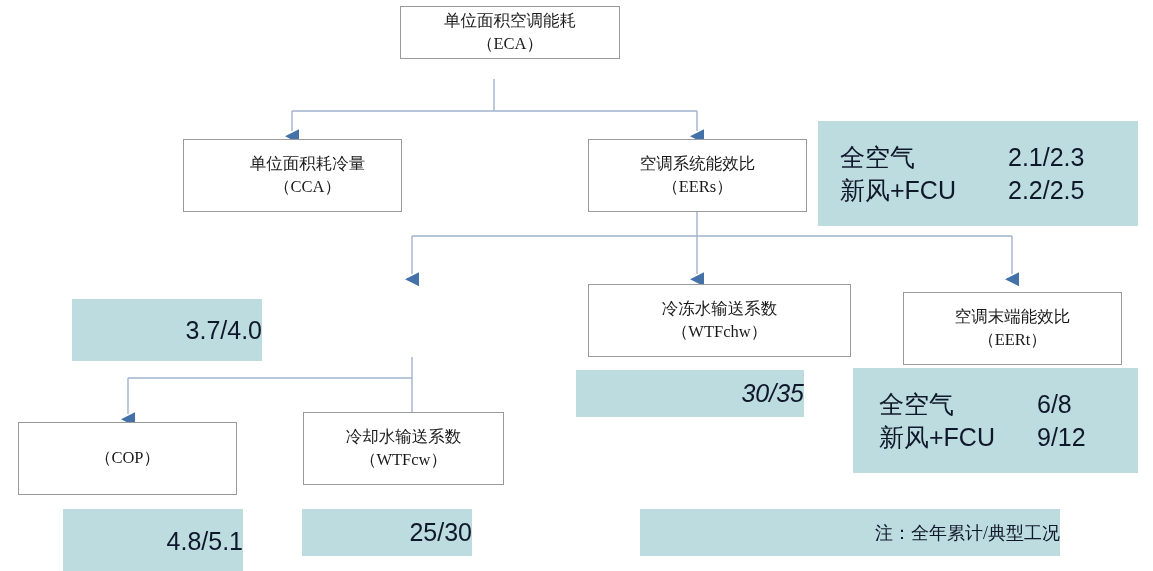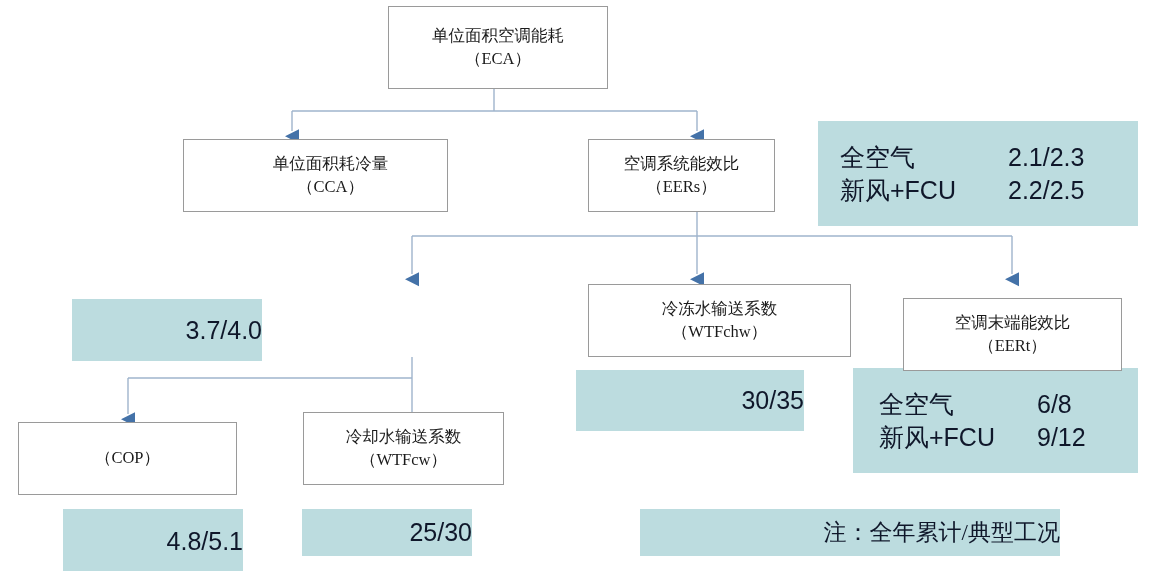--- a/index.html
+++ b/index.html
@@ -41,21 +41,21 @@
   .chip .row{
     display:flex;align-items:center;
     white-space:nowrap;
     width:100%;
     justify-content:flex-start;
   }
   .chip .row .k{display:inline-block;}
   .chip .row .v{display:inline-block;}
   .chip-note{
     font-family:"Liberation Serif","DejaVu Serif",serif;
-    font-size:23px;
+    font-size:18px;
   }
 </style>
 </head>
 <body>
 
 <div id="canvas">
 
   <svg class="links" viewBox="0 0 1153 571" xmlns="http://www.w3.org/2000/svg">
     <defs>
       <marker id="arw" markerWidth="11" markerHeight="11" refX="1.2" refY="5" orient="auto" markerUnits="strokeWidth">
@@ -75,31 +75,31 @@
       <path d="M697,236 L697,274" marker-end="url(#arw)"></path>
       <path d="M1012,236 L1012,274" marker-end="url(#arw)"></path>
 
       <path d="M412,357 L412,378"></path>
       <path d="M128,378 L412,378"></path>
       <path d="M128,378 L128,414" marker-end="url(#arw)"></path>
       <path d="M412,378 L412,414" marker-end="url(#arw)"></path>
     </g>
   </svg>
 
-  <div class="node" style="left:388px;top:6px;width:220px;height:83px;">
+  <div class="node" style="left:400px;top:6px;width:220px;height:53px;">
     <span class="l1">单位面积空调能耗</span>
     <span class="l2">（ECA）</span>
   </div>
 
-  <div class="node" style="left:183px;top:139px;width:265px;height:73px;padding-left:30px;">
+  <div class="node" style="left:183px;top:139px;width:219px;height:73px;padding-left:30px;">
     <span class="l1">单位面积耗冷量</span>
     <span class="l2">（CCA）</span>
   </div>
 
-  <div class="node" style="left:588px;top:139px;width:187px;height:73px;">
+  <div class="node" style="left:588px;top:139px;width:219px;height:73px;">
     <span class="l1">空调系统能效比</span>
     <span class="l2">（EERs）</span>
   </div>
 
   <div class="chip" style="left:818px;top:121px;width:320px;height:105px;padding:6px 22px;">
     <div class="row">
       <span class="k" style="width:168px;">全空气</span>
       <span class="v">2.1/2.3</span>
     </div>
     <div class="row">
@@ -111,25 +111,25 @@
   <div class="chip single" style="left:72px;top:299px;width:190px;height:62px;">
     <span>3.7/4.0</span>
   </div>
 
 
   <div class="node" style="left:588px;top:284px;width:263px;height:73px;">
     <span class="l1">冷冻水输送系数</span>
     <span class="l2">（WTFchw）</span>
   </div>
 
-  <div class="chip single" style="left:576px;top:370px;width:228px;height:61px;">
+  <div class="chip single" style="left:576px;top:370px;width:228px;height:47px;font-style:italic;">
     <span>30/35</span>
   </div>
 
-  <div class="node" style="left:903px;top:298px;width:219px;height:73px;">
+  <div class="node" style="left:903px;top:292px;width:219px;height:73px;">
     <span class="l1">空调末端能效比</span>
     <span class="l2">（EERt）</span>
   </div>
 
   <div class="chip" style="left:853px;top:368px;width:285px;height:105px;padding:6px 26px;">
     <div class="row">
       <span class="k" style="width:158px;">全空气</span>
       <span class="v">6/8</span>
     </div>
     <div class="row">

